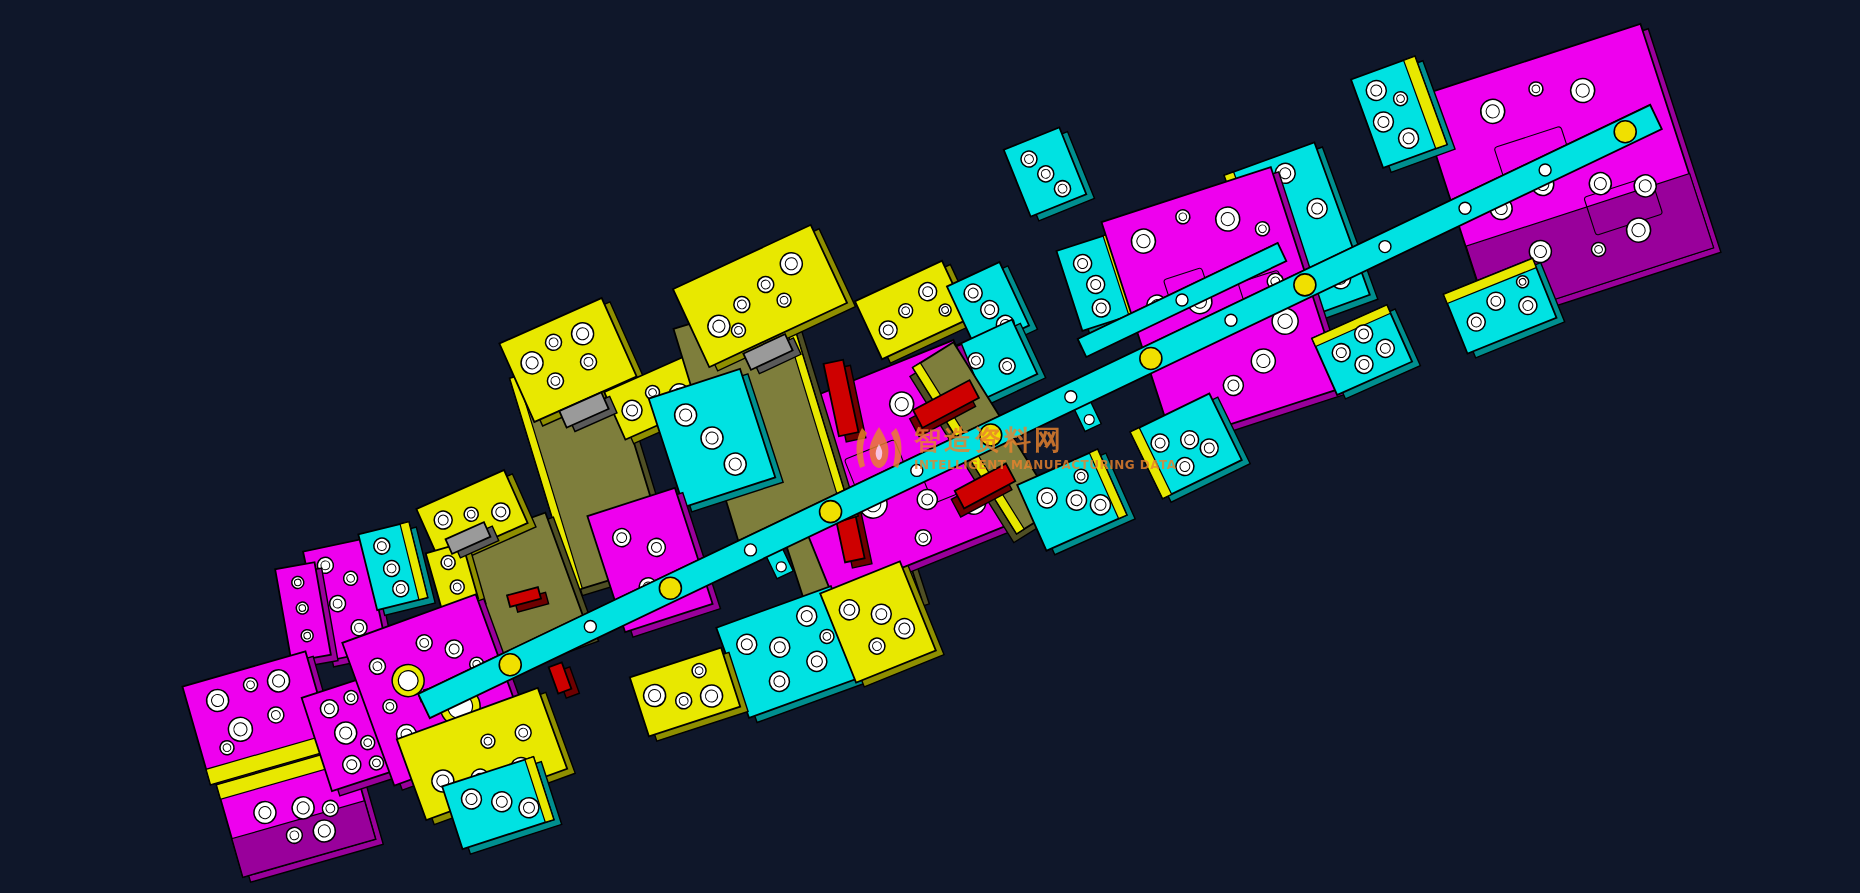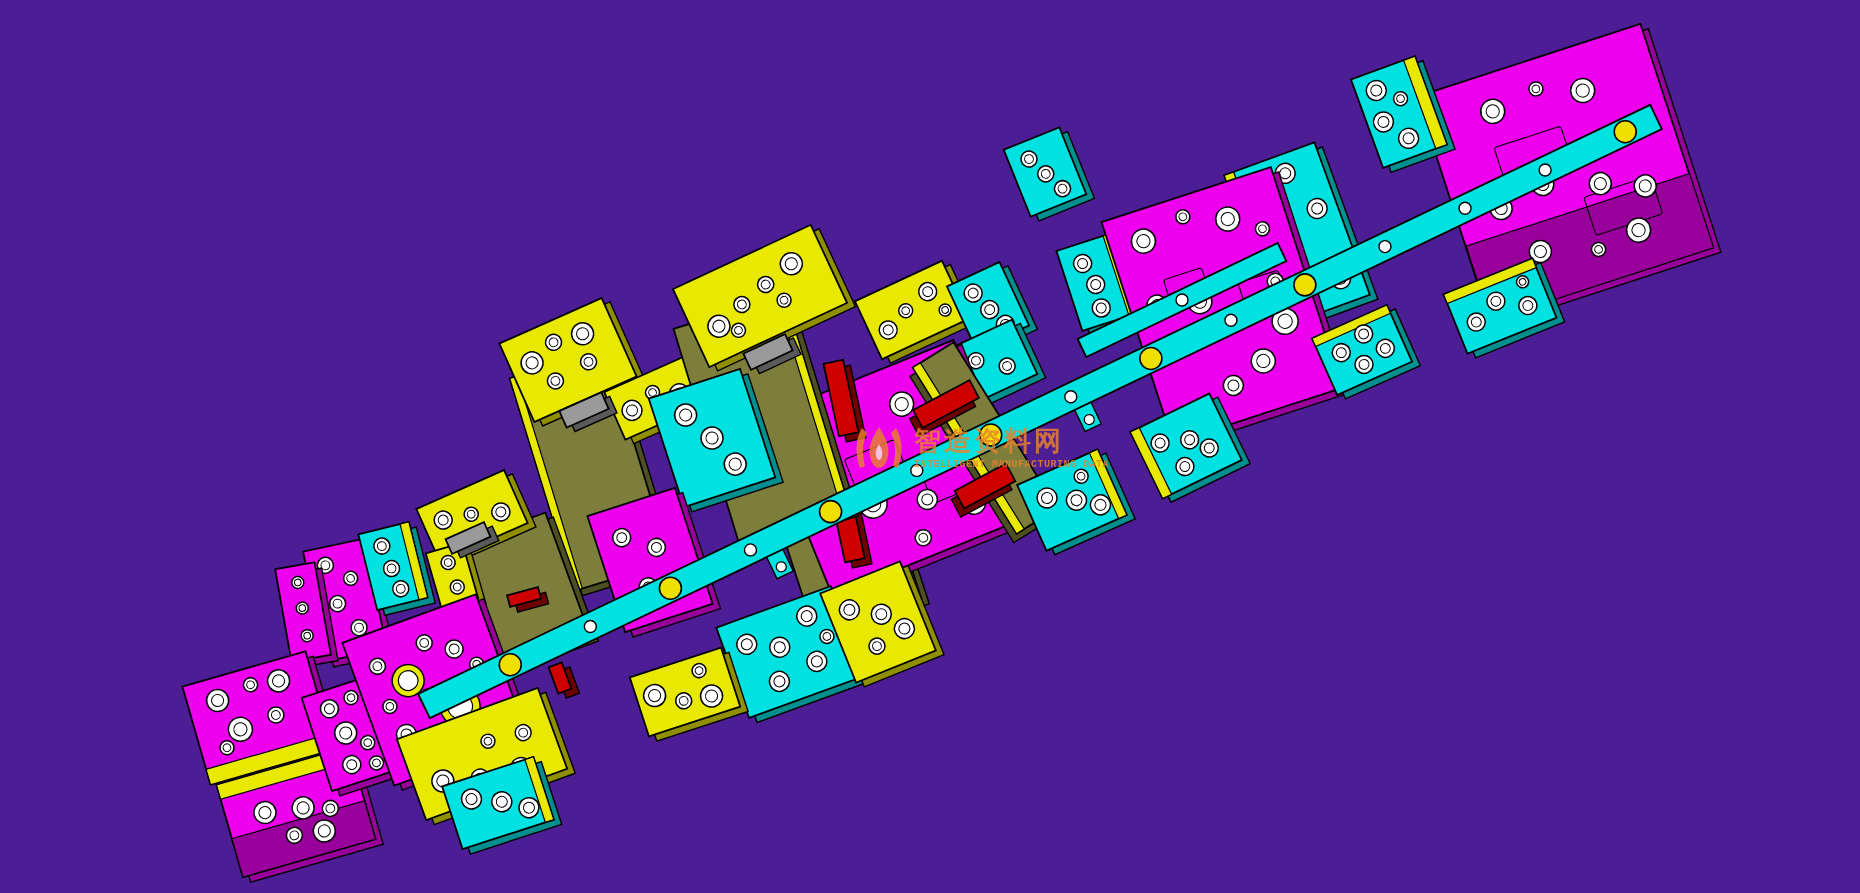--- a/index.html
+++ b/index.html
@@ -1,23 +1,23 @@
 <!DOCTYPE html>
 <html><head>
 <meta charset="utf-8">
 <style>
   html,body{margin:0;padding:0;background:#fff;}
   body{font-family:"DejaVu Sans","Liberation Sans",sans-serif;}
-  #viewport{position:relative;width:1860px;height:893px;background:#4c1d95;overflow:hidden;}
+  #viewport{position:relative;width:1860px;height:893px;background:#0f172a;overflow:hidden;}
   #scene{position:absolute;left:0;top:0;}
   .watermark{position:absolute;left:852px;top:424px;display:flex;align-items:center;gap:8px;
              opacity:.82;pointer-events:none;}
   .wm-text{display:flex;flex-direction:column;line-height:1;}
   .wm-cn{font-size:27px;font-weight:bold;letter-spacing:3px;}
-  .wm-en{font-size:10px;font-weight:bold;letter-spacing:.5px;margin-top:6px;font-family:Liberation Mono, monospace;}
+  .wm-en{font-size:12px;font-weight:bold;letter-spacing:.5px;margin-top:6px;}
 </style>
 </head>
 <body>
 
 <div id="viewport">
   <svg id="scene" width="1860" height="893" viewBox="0 0 1860 893" xmlns="http://www.w3.org/2000/svg">
       <g transform="translate(1565,172) rotate(-18)">
         <rect x="-111.5" y="-110.5" width="235" height="235" fill="#99009B" stroke="#000000" stroke-width="1.4"></rect>
         <rect x="-117.5" y="-117.5" width="235" height="235" fill="#EE00EE" stroke="#000000" stroke-width="1.8"></rect>
         <rect x="-117" y="40" width="235" height="78" fill="#99009B" stroke="#000000" stroke-width="1.2"></rect>

